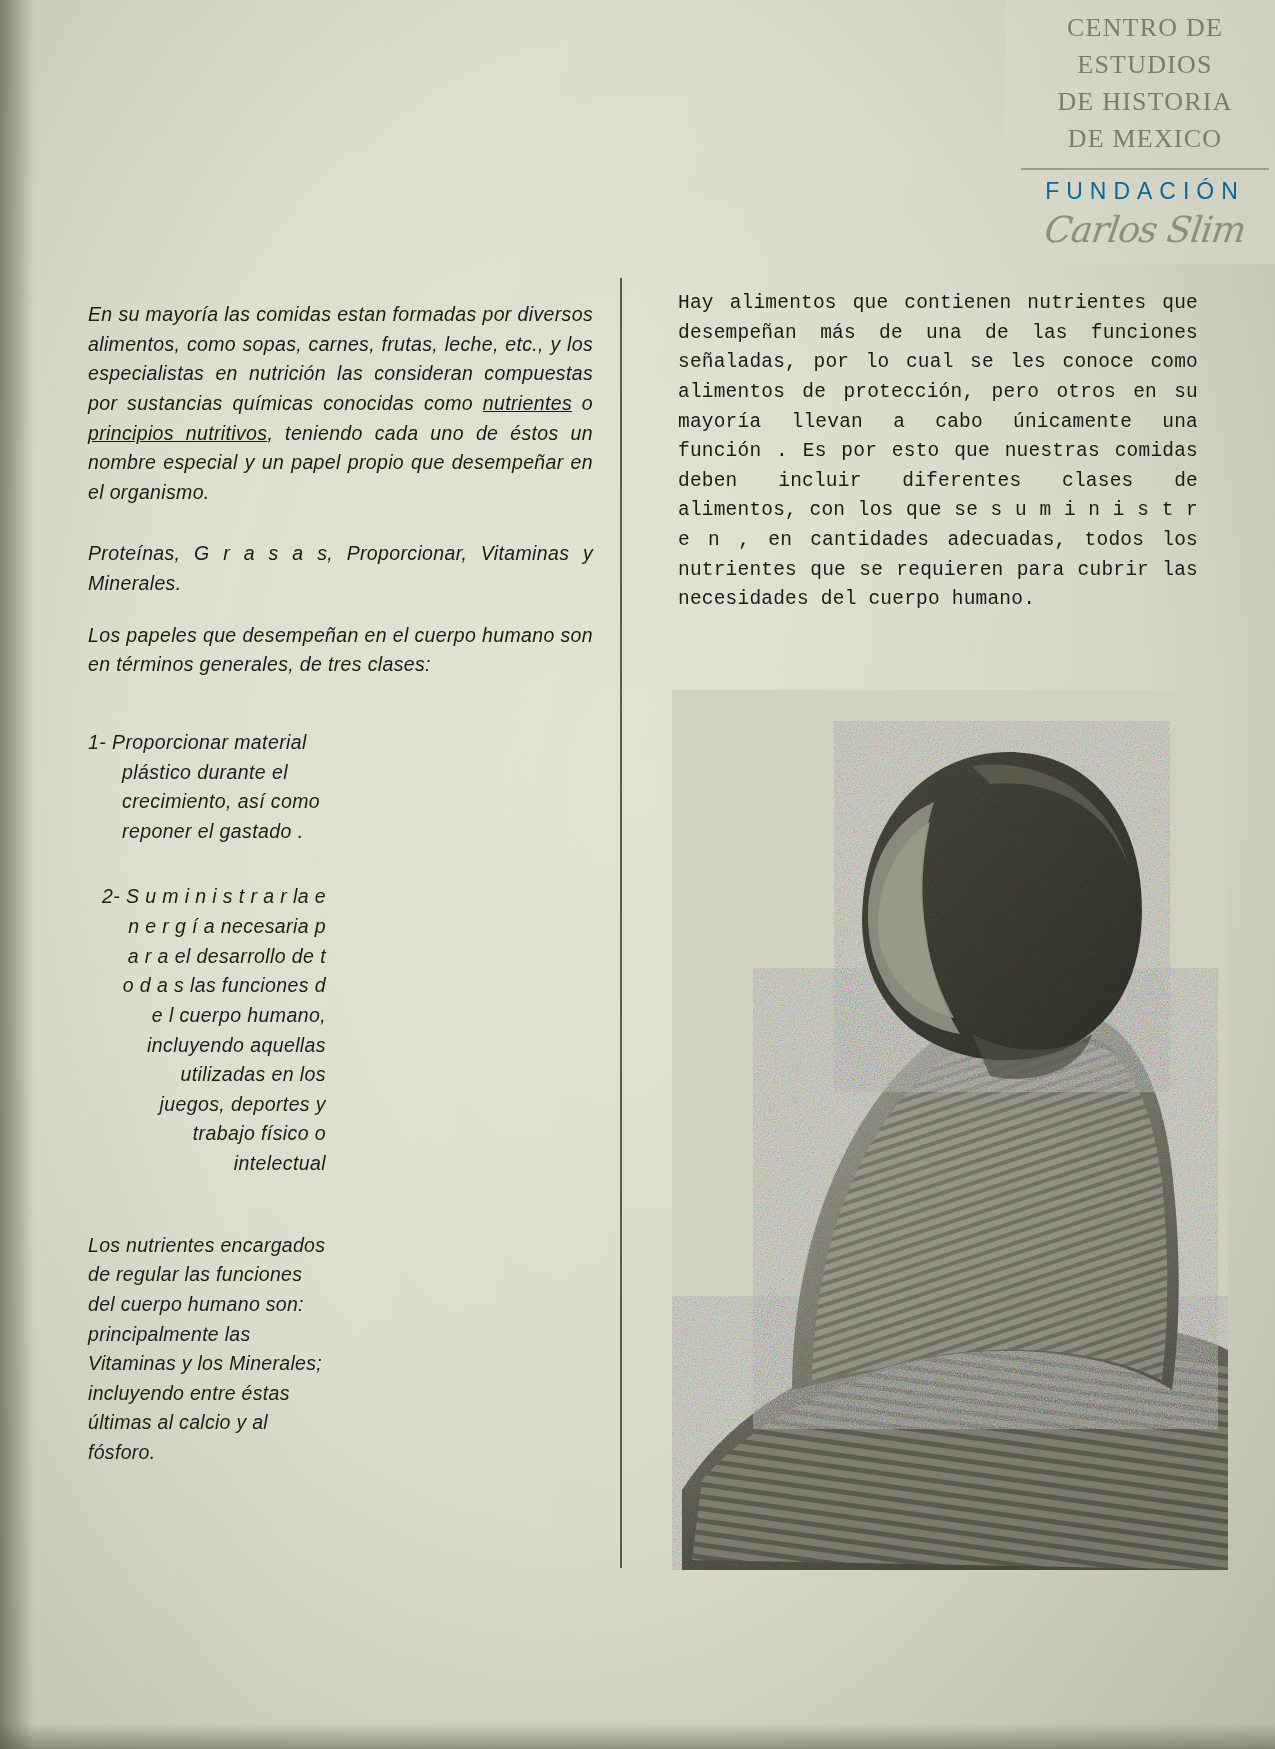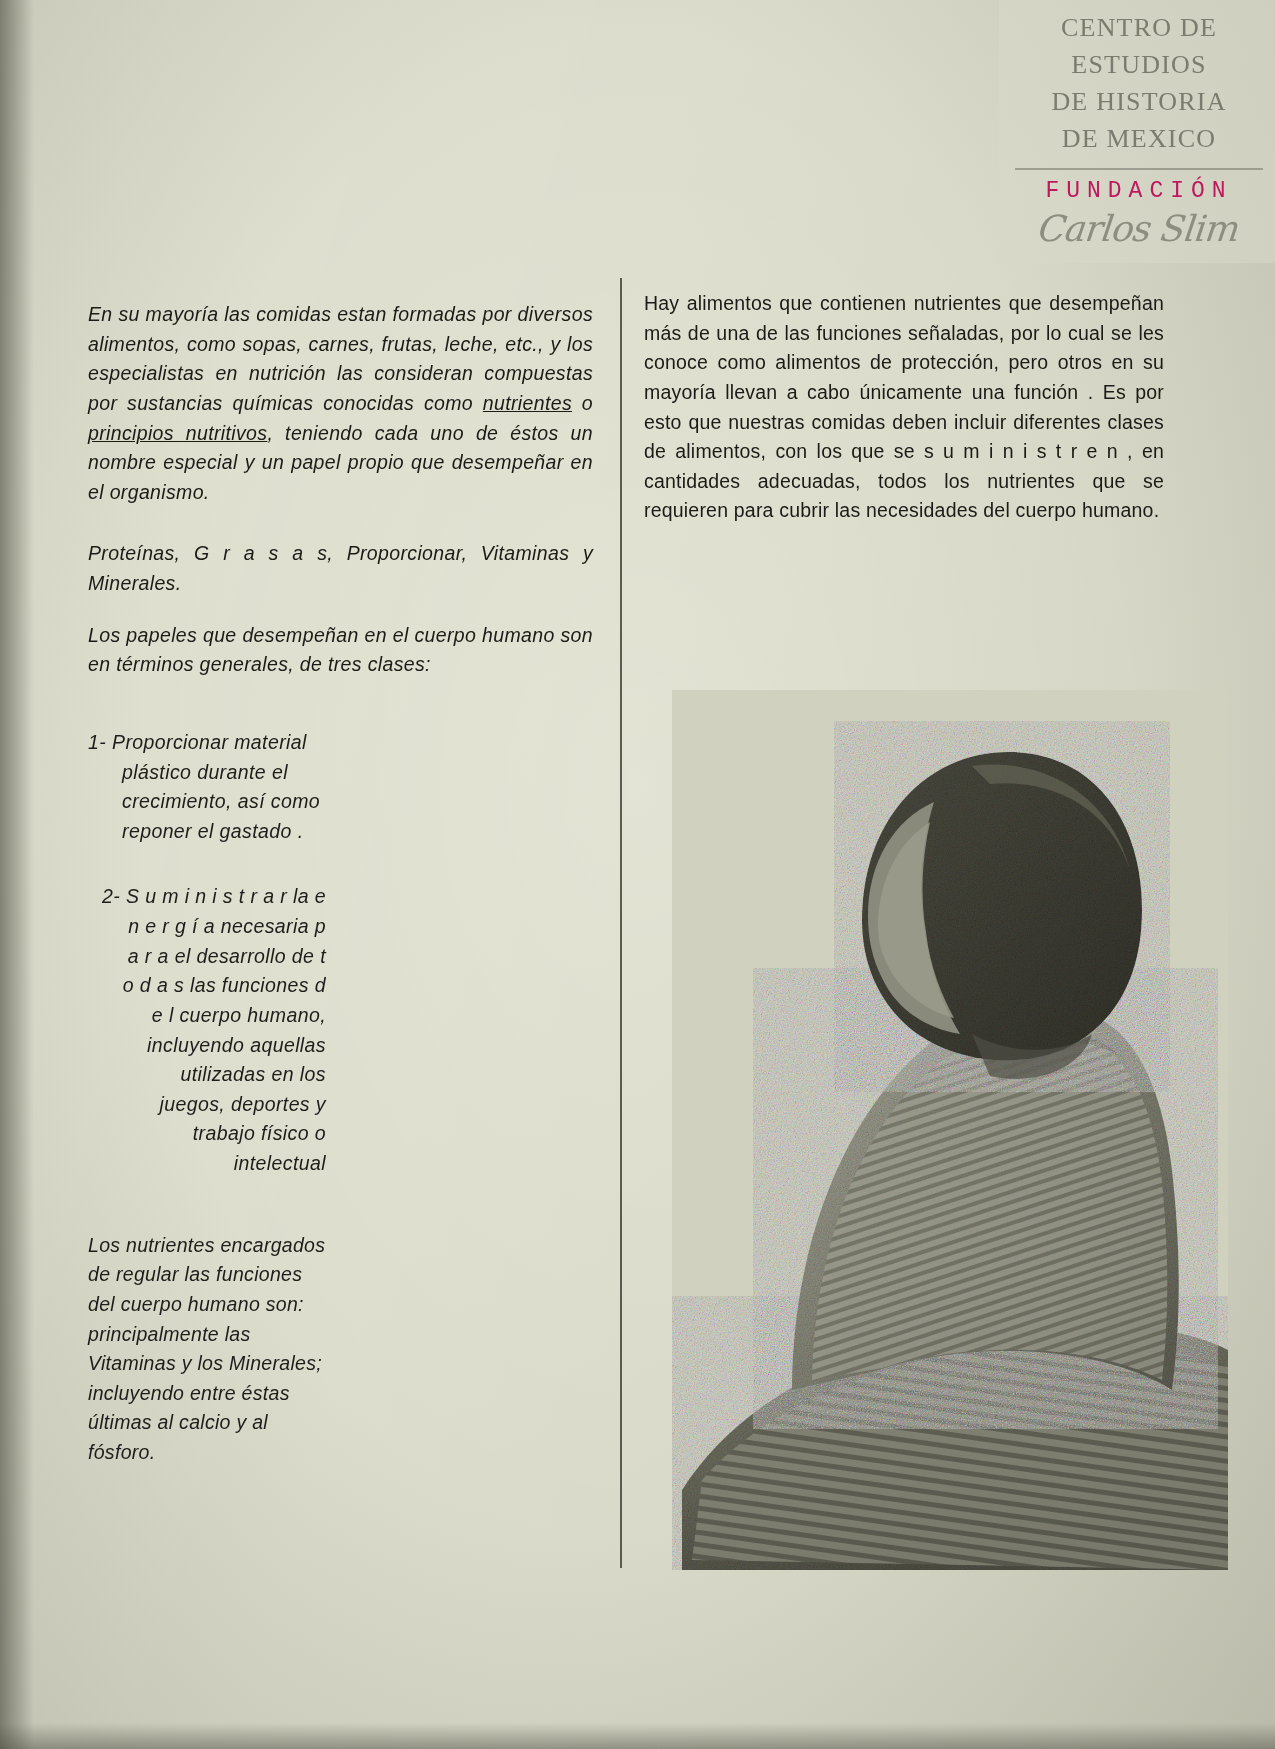--- a/index.html
+++ b/index.html
@@ -40,43 +40,43 @@
     background: linear-gradient(to top, rgba(70,70,58,0.45), rgba(120,120,105,0.0));
     pointer-events: none;
   }
 
   
   .stamp {
     position: absolute;
     top: 0;
     right: 0;
     width: 260px;
-    padding: 10px 6px 14px 10px;
+    padding: 10px 0 14px 10px;
     text-align: center;
     color: #7d7d72;
     background: rgba(216,216,202,0.55);
   }
   .stamp .line {
     font-family: "Liberation Serif", serif;
     font-size: 26px;
     letter-spacing: 1.2px;
     line-height: 1.42;
     color: #7b7b6f;
   }
   .stamp .rule {
     height: 2px;
     background: #8b8b7f;
     margin: 10px 6px 8px 6px;
     opacity: 0.75;
   }
   .stamp .foundation {
-    font-family: Liberation Mono, monospace;
+    font-family: Liberation Sans, sans-serif;
     font-size: 23px;
     letter-spacing: 7px;
-    color: #be185d;
+    color: #0369a1;
     margin-bottom: 4px;
   }
   .stamp .signature {
     font-family: "DejaVu Serif", serif;
     font-style: italic;
     font-size: 36px;
     color: #8d8d80;
     letter-spacing: -1px;
     transform: skewX(-8deg);
     white-space: nowrap;
@@ -100,23 +100,24 @@
     position: absolute;
     left: 532px;
     top: -22px;
     width: 2px;
     height: 1290px;
     background: #3a3a32;
     opacity: 0.8;
   }
   .col-right {
     position: absolute;
-    left: 556px;
+    left: 590px;
     top: -11px;
     width: 520px;
+    font-family: Liberation Mono, monospace;
   }
 
   p.body, div.body {
     font-size: 19.5px;
     line-height: 1.52;
     letter-spacing: 0.35px;
     margin: 0 0 22px 0;
     text-align: justify;
     color: #1b1b17;
   }

